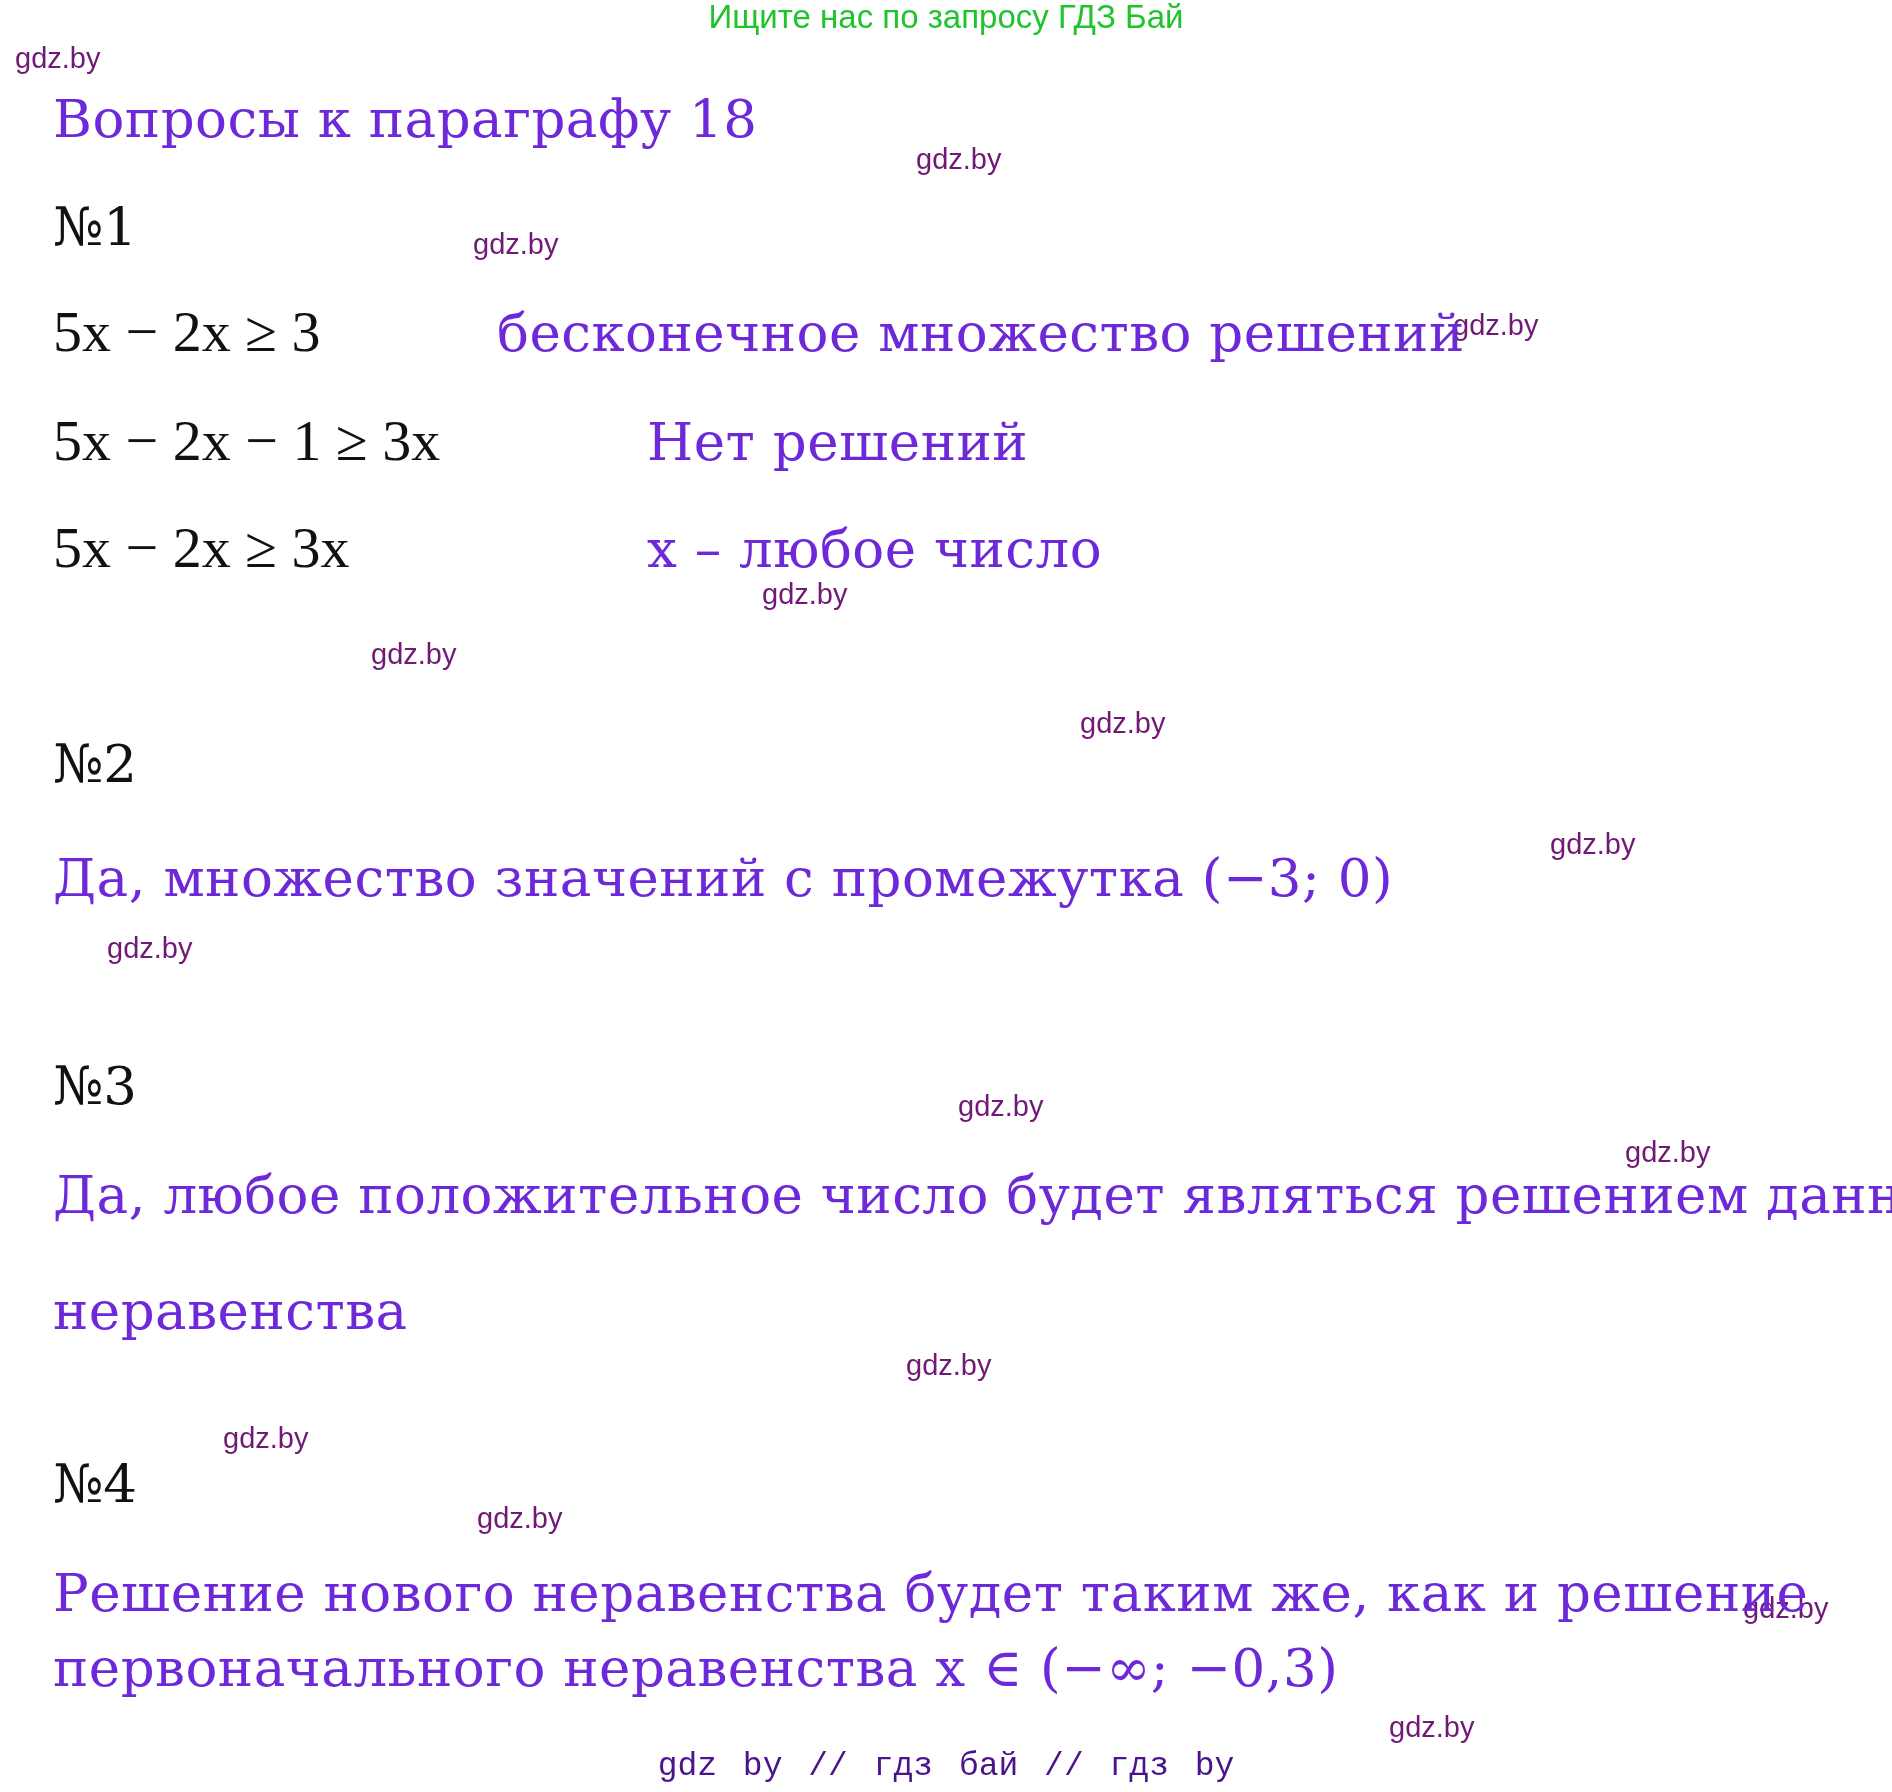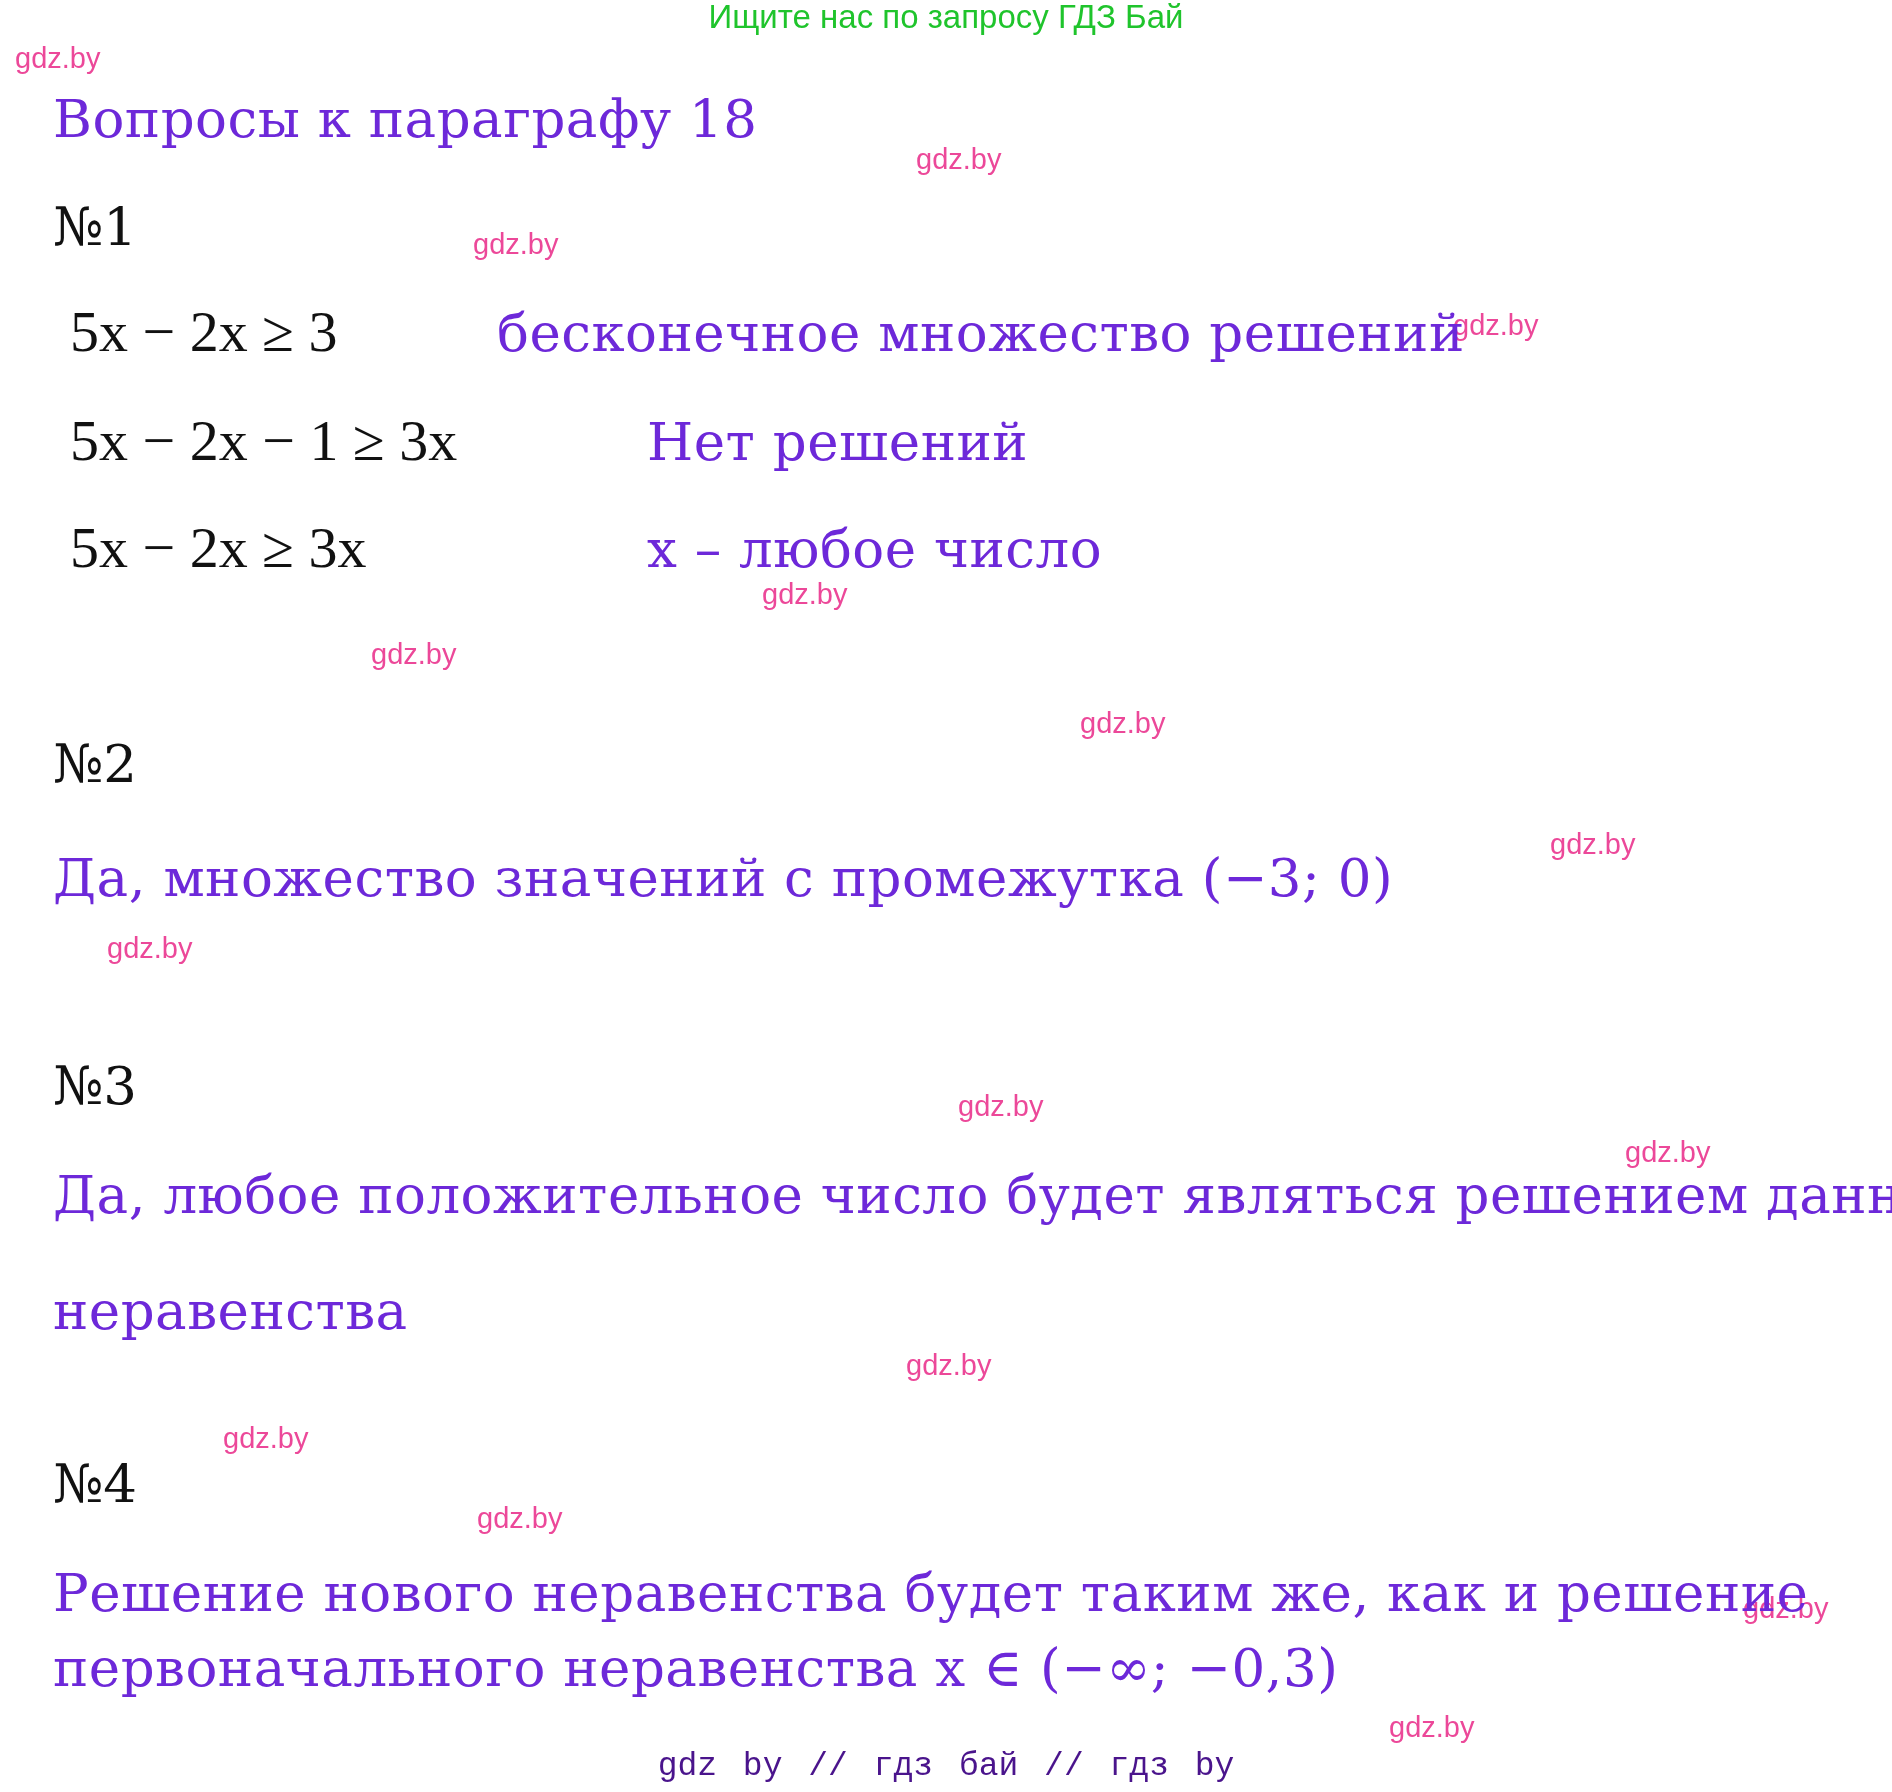--- a/index.html
+++ b/index.html
@@ -2,24 +2,24 @@
 <html><head>
 <meta charset="utf-8">
 <style>
   html, body { margin:0; padding:0; background:#ffffff; }
   body { width:1892px; height:1792px; position:relative; overflow:hidden; }
   .abs { position:absolute; white-space:nowrap; }
   .header { left:0; width:1892px; top:-2px; text-align:center; color:#1fc42c;
     font-family:"Liberation Sans", sans-serif; font-size:33px; }
   .footer { left:0; width:1892px; top:1748px; text-align:center; color:#4a148c;
     font-family:Liberation Mono, monospace; font-size:33px; word-spacing:6px; }
-  .wm { color:#ec4899; font-family:"Liberation Sans", sans-serif; font-size:29px; }
+  .wm { color:#701a75; font-family:"Liberation Sans", sans-serif; font-size:29px; }
   .serif { color:#6d28d9; font-family:"DejaVu Serif", "Liberation Serif", serif; font-size:53px; letter-spacing:0.5px; }
   .num { color:#111; font-family:"DejaVu Serif", "Liberation Serif", serif; font-size:53px; }
-  .math { color:#111; font-family:"Liberation Serif", "DejaVu Serif", serif; font-size:58px;margin-left:17px; }
+  .math { color:#111; font-family:"Liberation Serif", "DejaVu Serif", serif; font-size:58px; }
 </style>
 </head>
 <body>
 
 <div class="abs header">Ищите нас по запросу ГДЗ Бай</div>
 
 <div class="abs wm" style="left:15px;top:42px">gdz.by</div>
 <div class="abs wm" style="left:916px;top:143px">gdz.by</div>
 <div class="abs wm" style="left:473px;top:228px">gdz.by</div>
 <div class="abs wm" style="left:1453px;top:309px">gdz.by</div>

